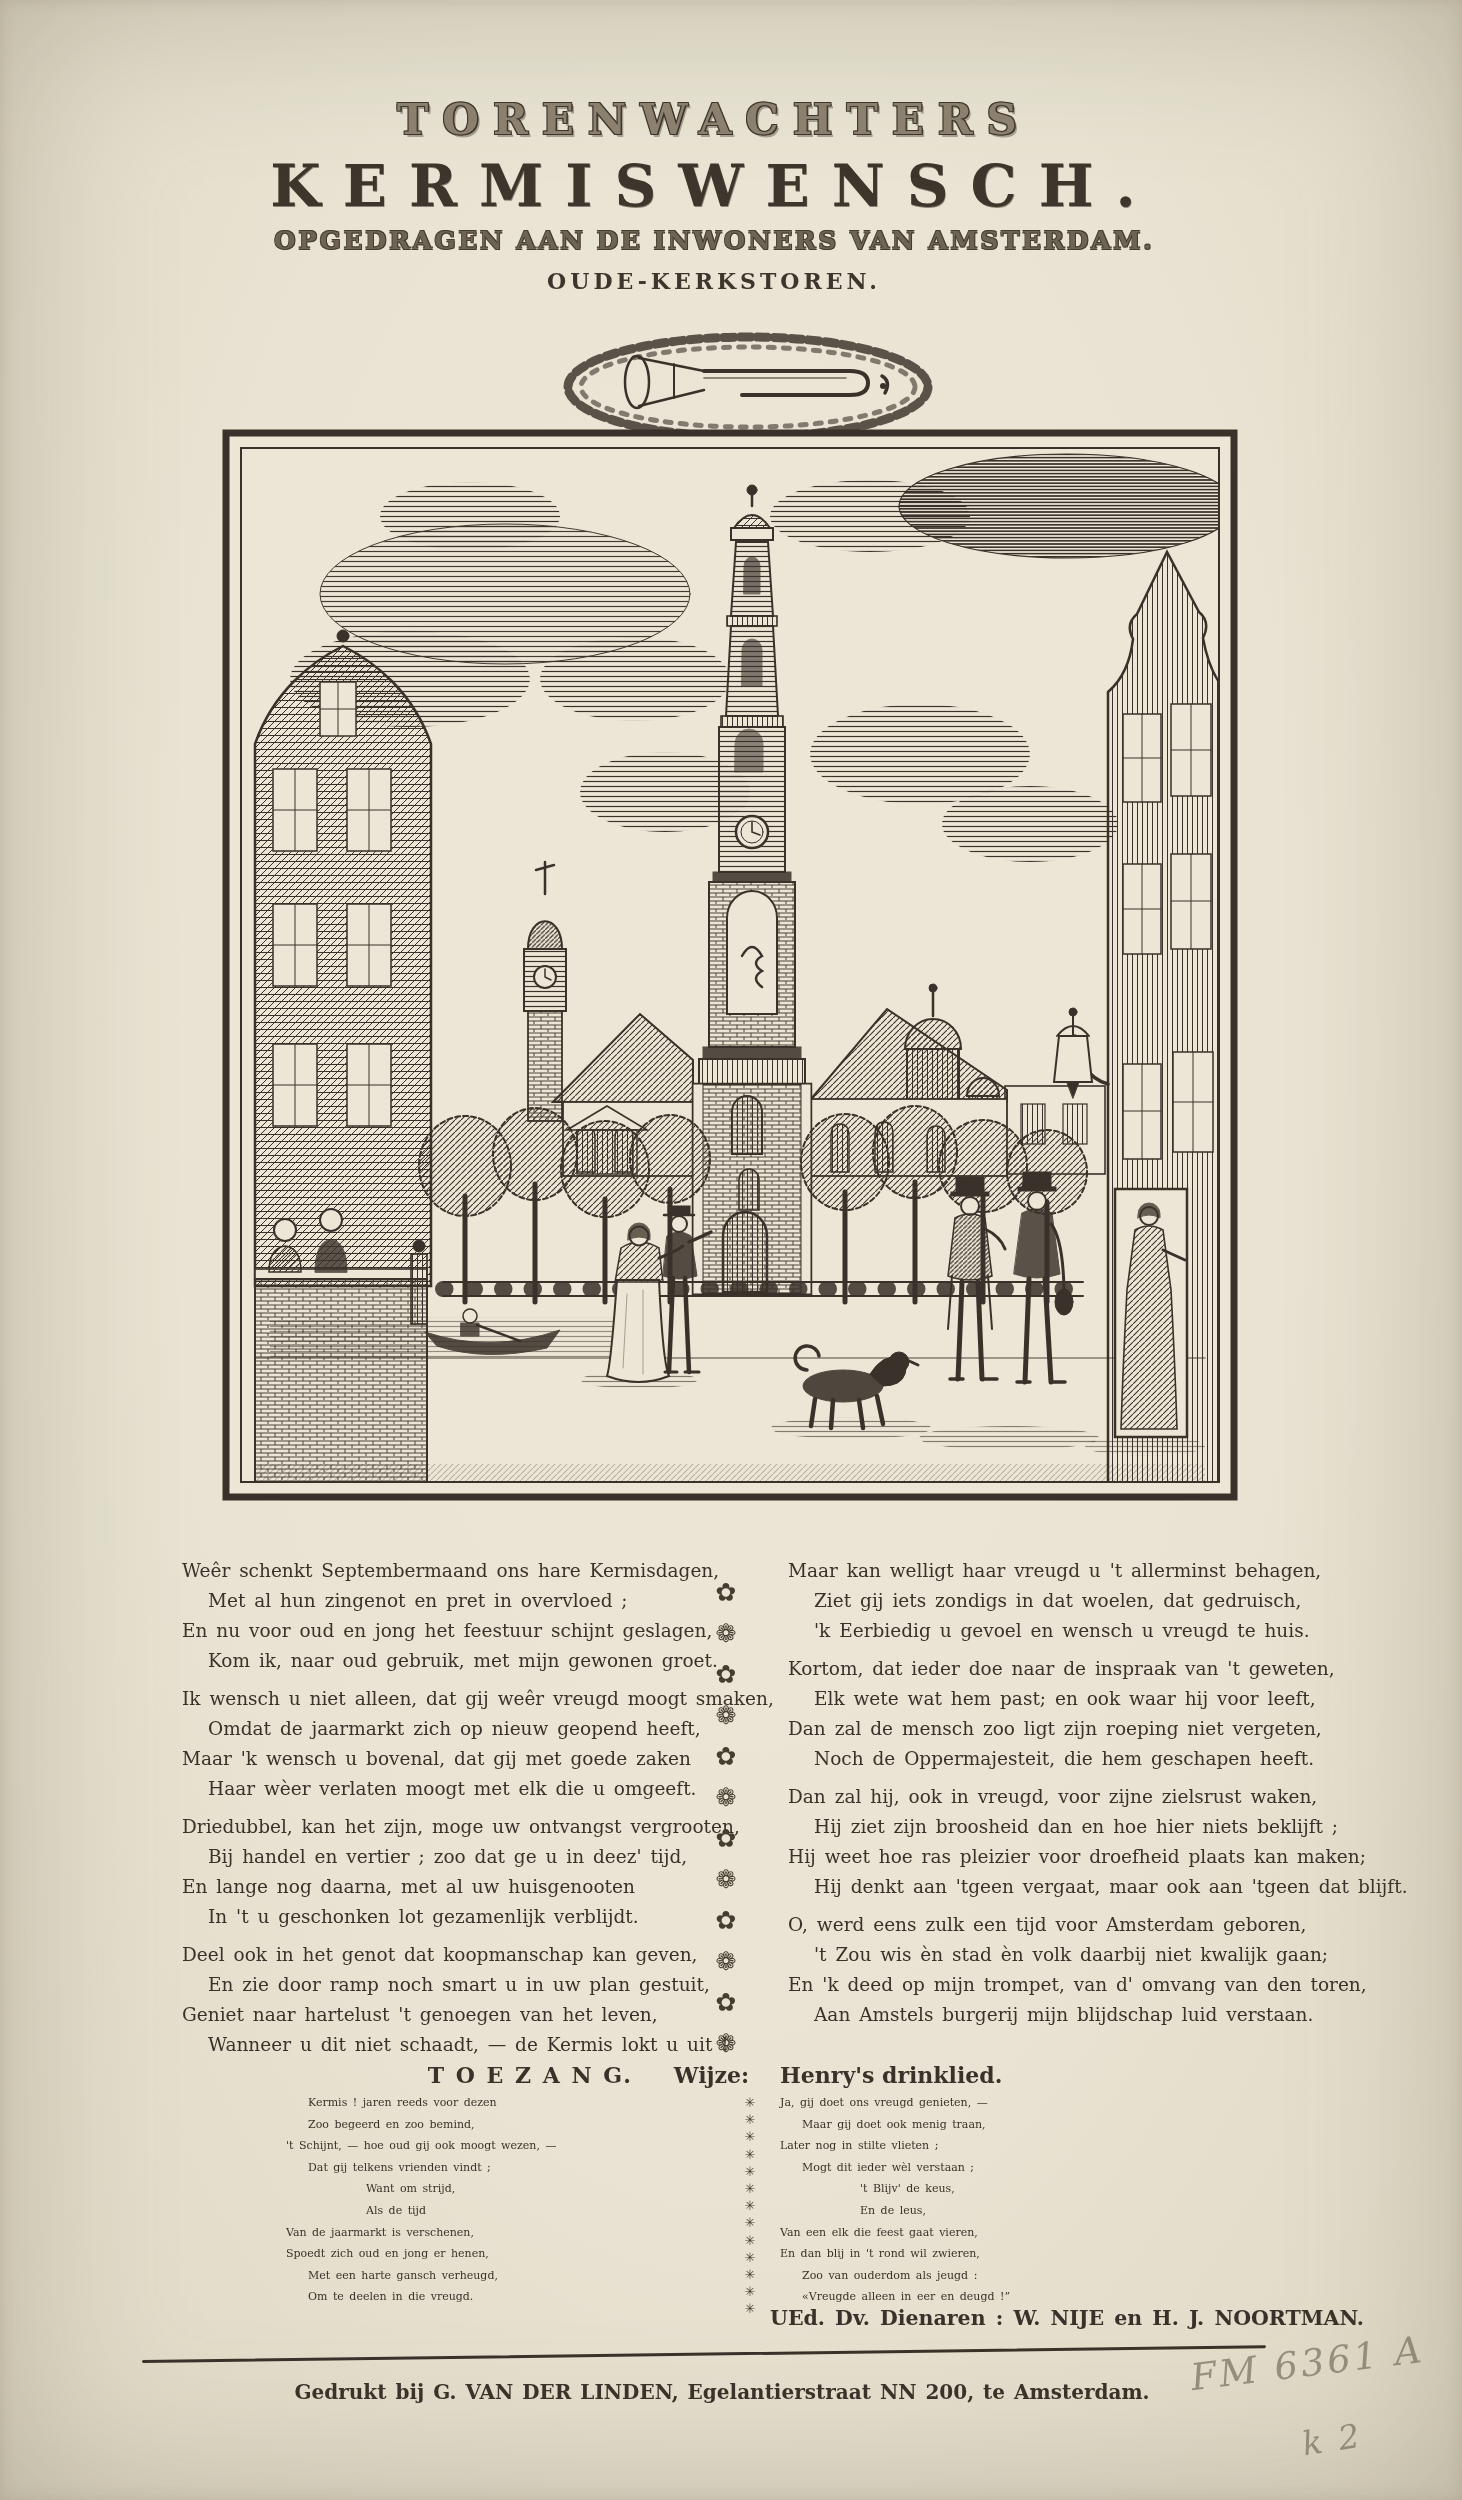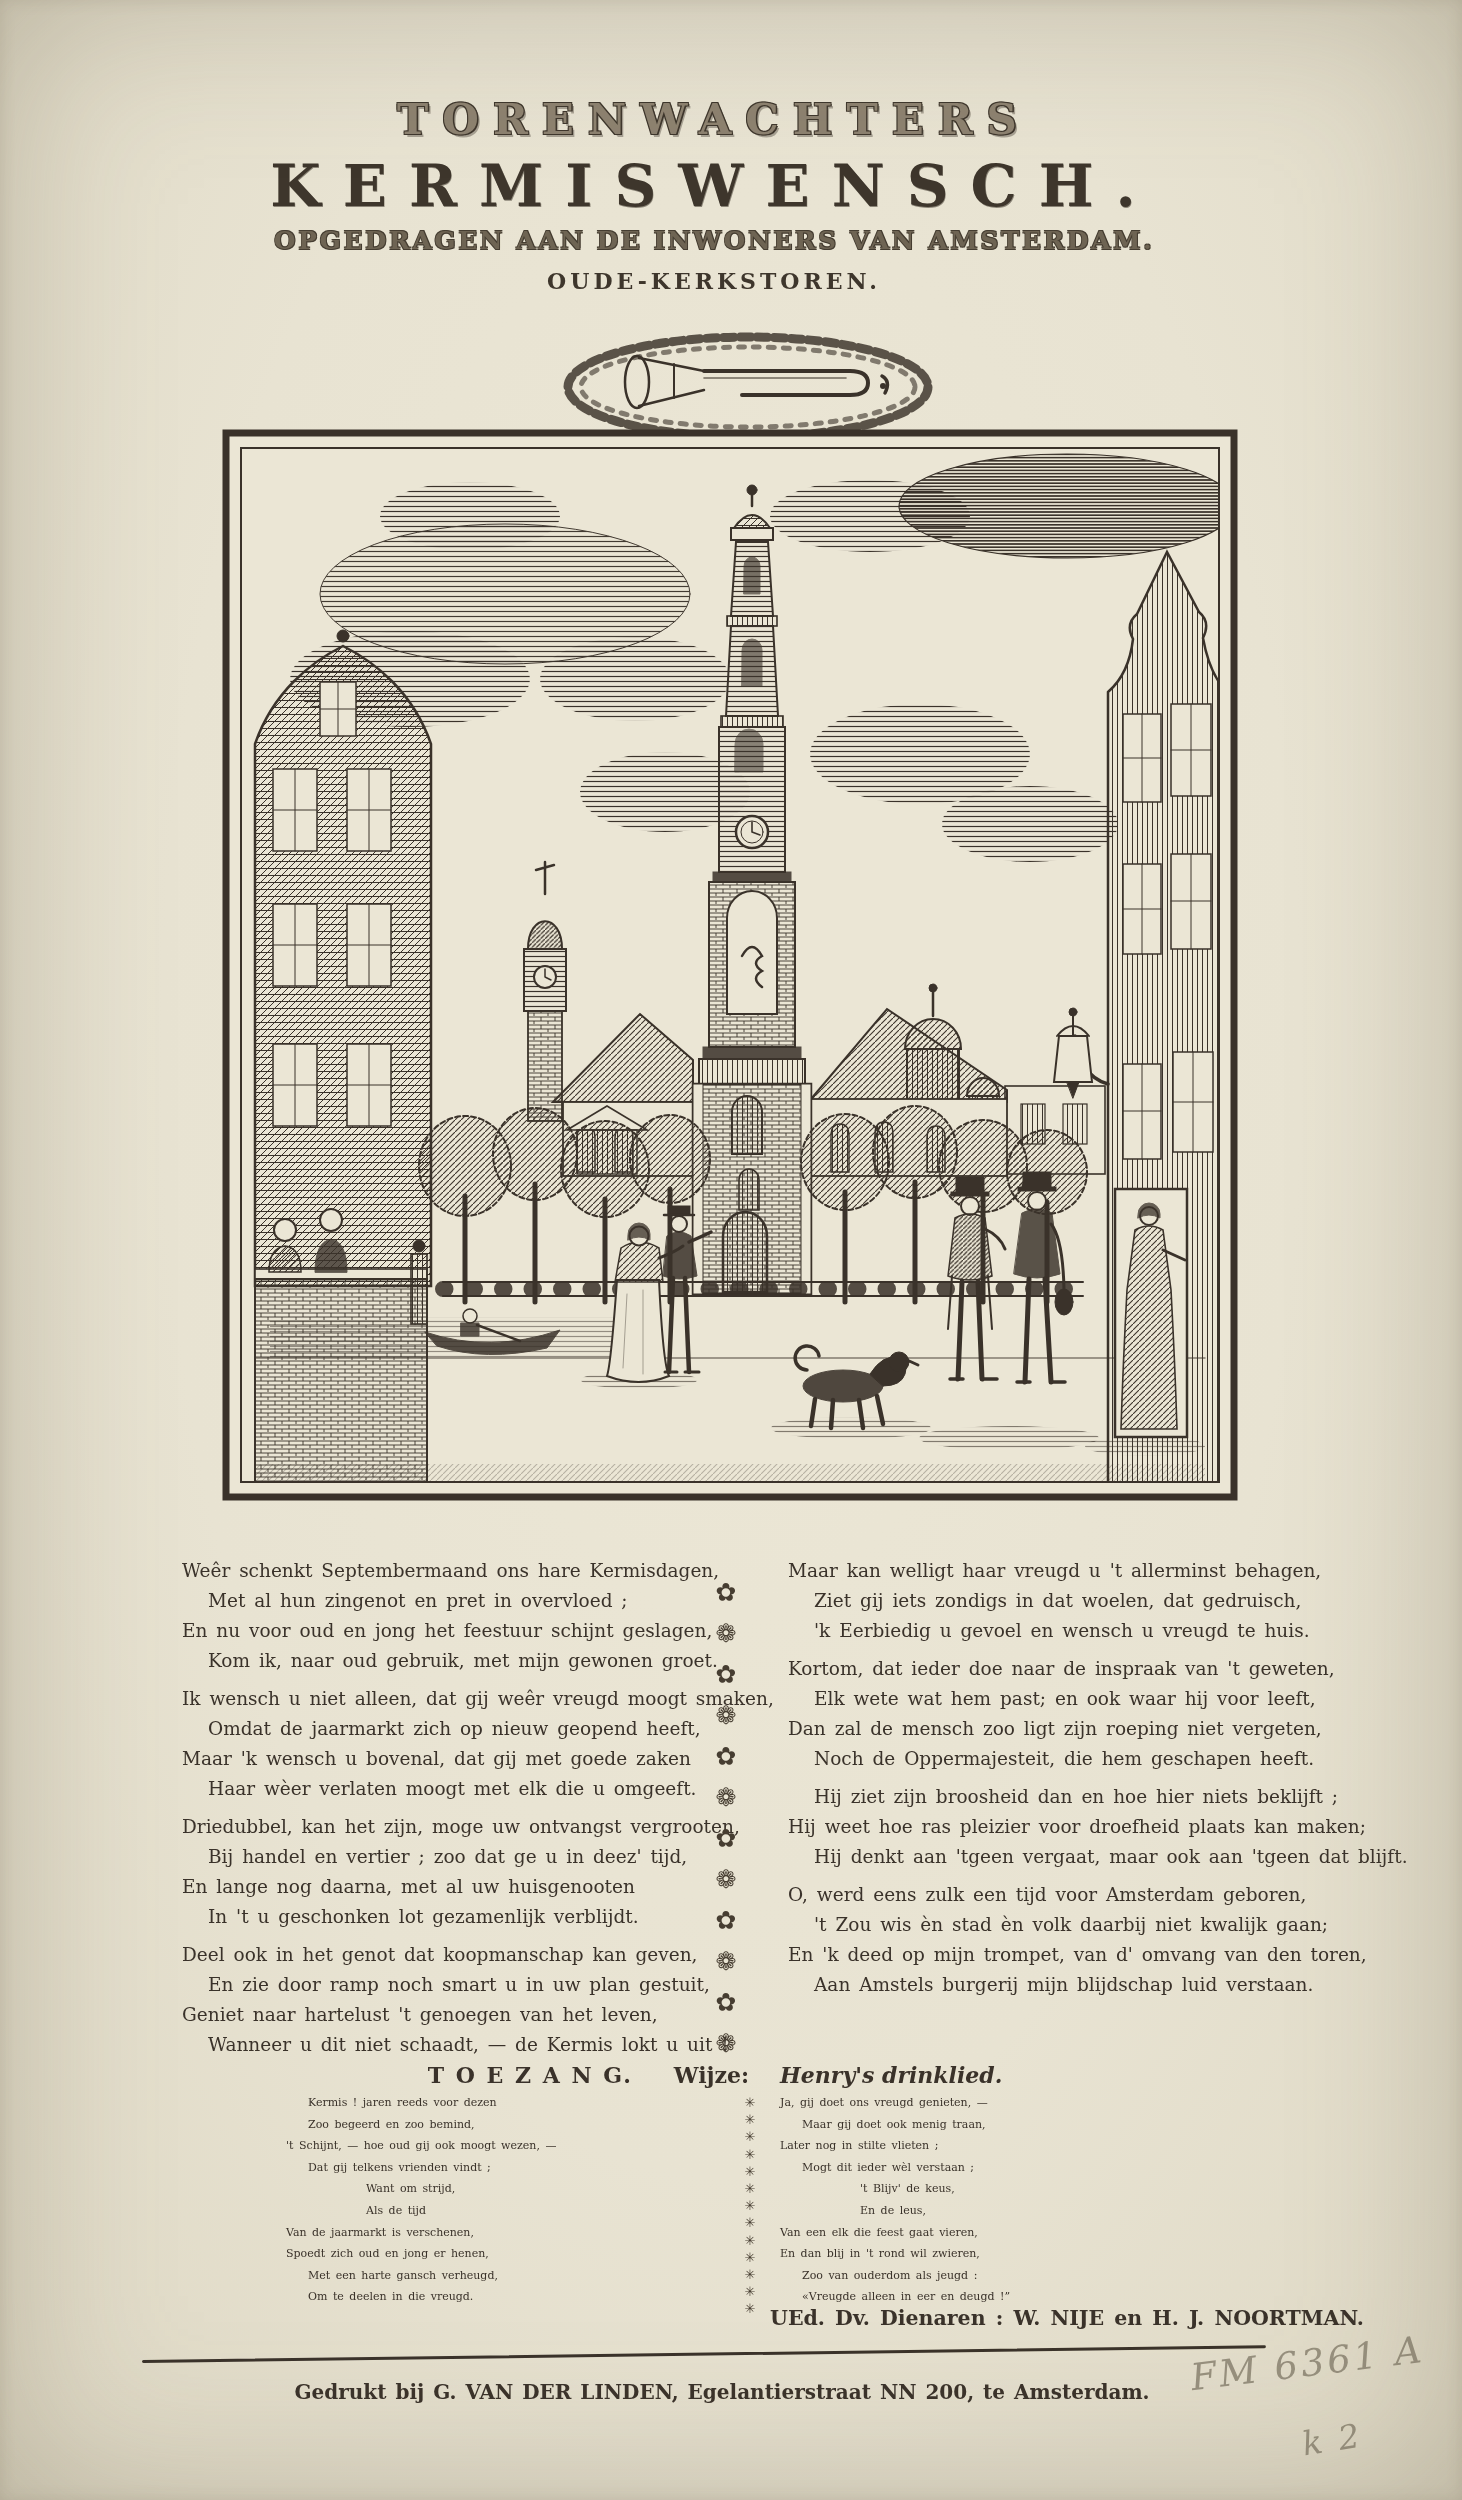--- a/index.html
+++ b/index.html
@@ -29,21 +29,21 @@
   .col-left{left:182px;}
   .col-right{left:788px;}
   .stanza{margin-bottom:8px;}
   .pl{white-space:nowrap;}
   .in{padding-left:26px;}
   .fleurons{position:absolute;left:704px;top:1572px;width:44px;text-align:center;
     font-family:"DejaVu Sans",sans-serif;font-size:25px;line-height:41px;color:#463d31;}
   .tz-head{position:absolute;left:0;top:2062px;width:1430px;text-align:center;font-size:22px;}
   .tz-head .tzh{font-weight:bold;letter-spacing:2px;margin-right:34px;}
   .tz-head .tune-label{font-weight:bold;margin-right:24px;}
-  .tz-head .tune-name{font-style:italic;font-weight:bold;}
+  .tz-head .tune-name{font-weight:bold;}
   .tz{position:absolute;top:2092px;font-size:11px;line-height:21.6px;word-spacing:2px;}
   .tz-left{left:286px;}
   .tz-right{left:780px;}
   .ti1{padding-left:22px;}
   .ti2{padding-left:80px;}
   .tz-div{position:absolute;left:736px;top:2094px;width:28px;text-align:center;
     font-family:"DejaVu Sans",sans-serif;font-size:13px;line-height:17.2px;color:#463d31;}
   .sig{position:absolute;left:770px;top:2306px;font-size:20.5px;font-weight:bold;word-spacing:3px;white-space:nowrap;}
   .rule{position:absolute;left:142px;top:2360px;width:1124px;height:3px;background:#3a322a;
     border-radius:2px;transform:rotate(-0.75deg);transform-origin:left center;}
@@ -380,20 +380,21 @@
       <div class="pl in">Ziet gij iets zondigs in dat woelen, dat gedruisch,</div>
       <div class="pl in">'k Eerbiedig u gevoel en wensch u vreugd te huis.</div>
     </div>
     <div class="stanza">
       <div class="pl">Kortom, dat ieder doe naar de inspraak van 't geweten,</div>
       <div class="pl in">Elk wete wat hem past; en ook waar hij voor leeft,</div>
       <div class="pl">Dan zal de mensch zoo ligt zijn roeping niet vergeten,</div>
       <div class="pl in">Noch de Oppermajesteit, die hem geschapen heeft.</div>
     </div>
     <div class="stanza">
+      <div class="pl">Dan zal hij, ook in vreugd, voor zijne zielsrust waken,</div>
       <div class="pl in">Hij ziet zijn broosheid dan en hoe hier niets beklijft ;</div>
       <div class="pl">Hij weet hoe ras pleizier voor droefheid plaats kan maken;</div>
       <div class="pl in">Hij denkt aan 'tgeen vergaat, maar ook aan 'tgeen dat blijft.</div>
     </div>
     <div class="stanza">
       <div class="pl">O, werd eens zulk een tijd voor Amsterdam geboren,</div>
       <div class="pl in">'t Zou wis èn stad èn volk daarbij niet kwalijk gaan;</div>
       <div class="pl">En 'k deed op mijn trompet, van d' omvang van den toren,</div>
       <div class="pl in">Aan Amstels burgerij mijn blijdschap luid verstaan.</div>
     </div>

